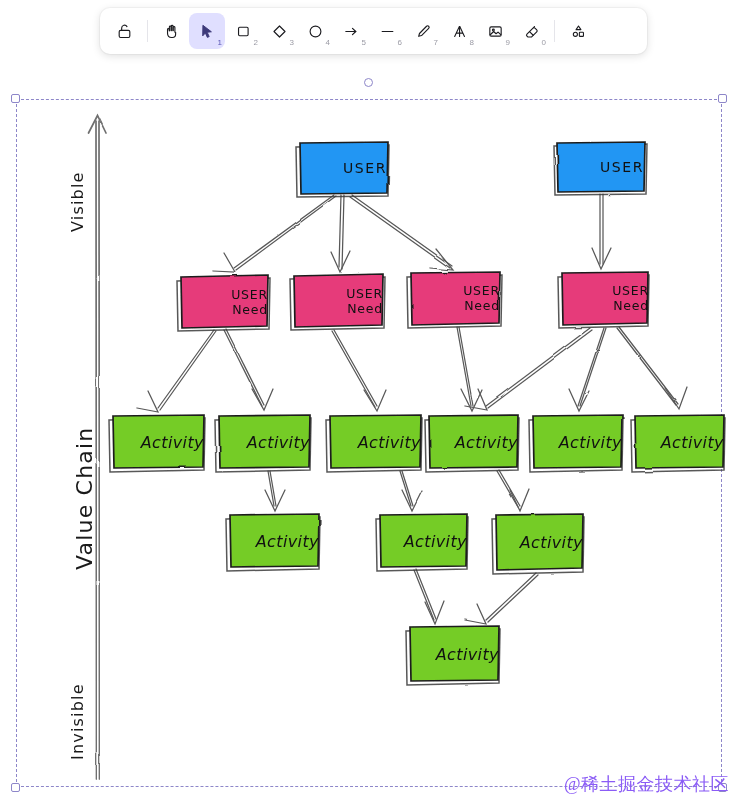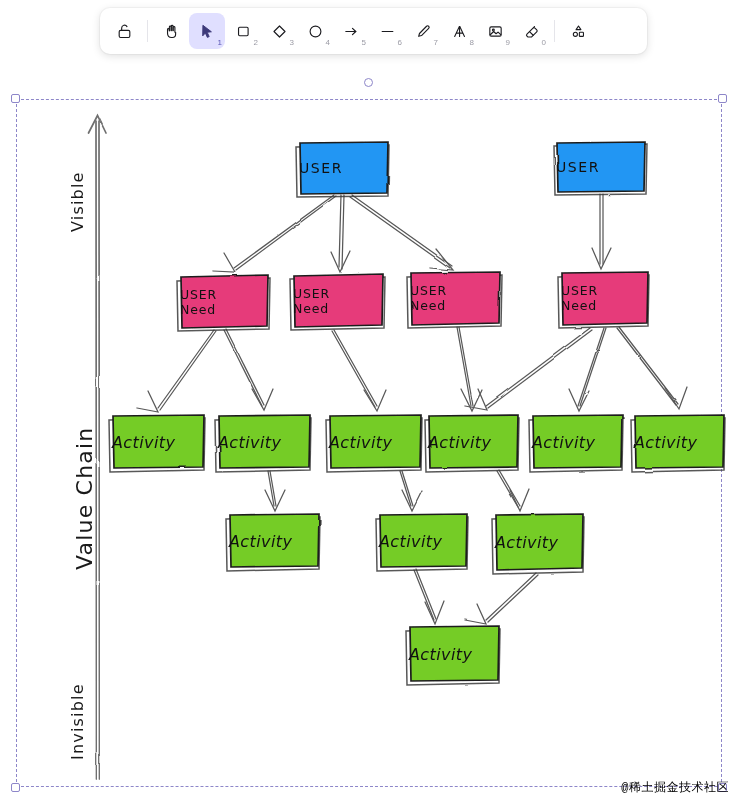--- a/index.html
+++ b/index.html
@@ -104,38 +104,38 @@
     font-family:"DejaVu Sans", sans-serif;
     letter-spacing:1.2px;
   }
   #lbl-visible{ left:68px; top:232px; font-size:16px; }
   #lbl-valuechain{ left:72px; top:570px; font-size:22px; }
   #lbl-invisible{ left:68px; top:760px; font-size:16px; }
 
   
   .node-text{
     position:absolute;
-    text-align:left;
+    text-align:right;
     color:#111111;
     font-family:"DejaVu Sans", sans-serif;
     pointer-events:none;
     line-height:1.22;
     white-space:pre-line;
   }
   .t-user{ font-size:14px; letter-spacing:1.6px; }
   .t-need{ font-size:12.5px; letter-spacing:0.8px; }
   .t-act { font-size:16px; letter-spacing:0.4px; font-style:italic; }
 
   
   #watermark{
     position:absolute;
     right:14px; bottom:6px;
-    font-size:12px;
-    color:#000000;
-    font-family:Liberation Mono, monospace;
+    font-size:18px;
+    color:#8b5cf6;
+    font-family:Liberation Serif, serif;
     letter-spacing:0.5px;
   }
 </style>
 </head>
 <body>
 
 <div id="toolbar">
 
   <div class="tool">
     <svg width="17" height="17" viewBox="0 0 24 24" fill="none" stroke="#1b1b1f" stroke-width="1.6" stroke-linecap="round" stroke-linejoin="round">

